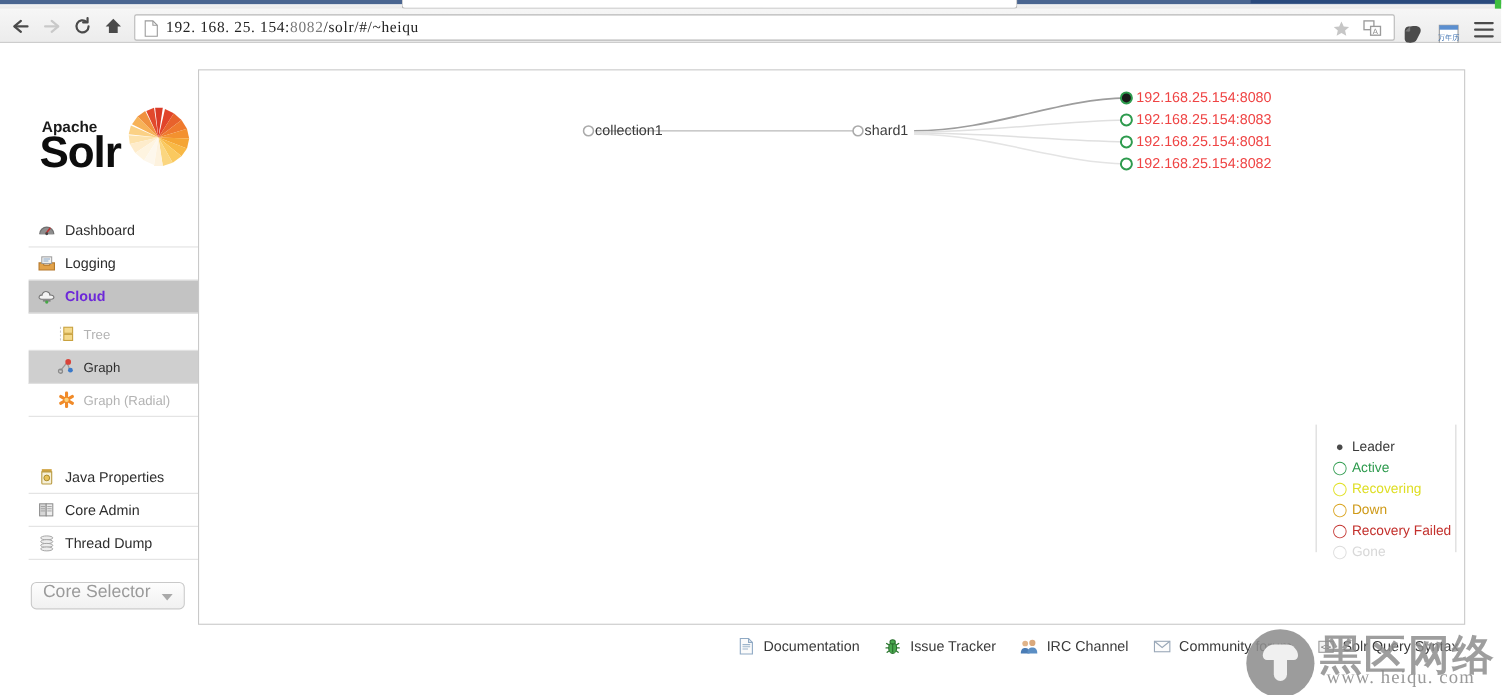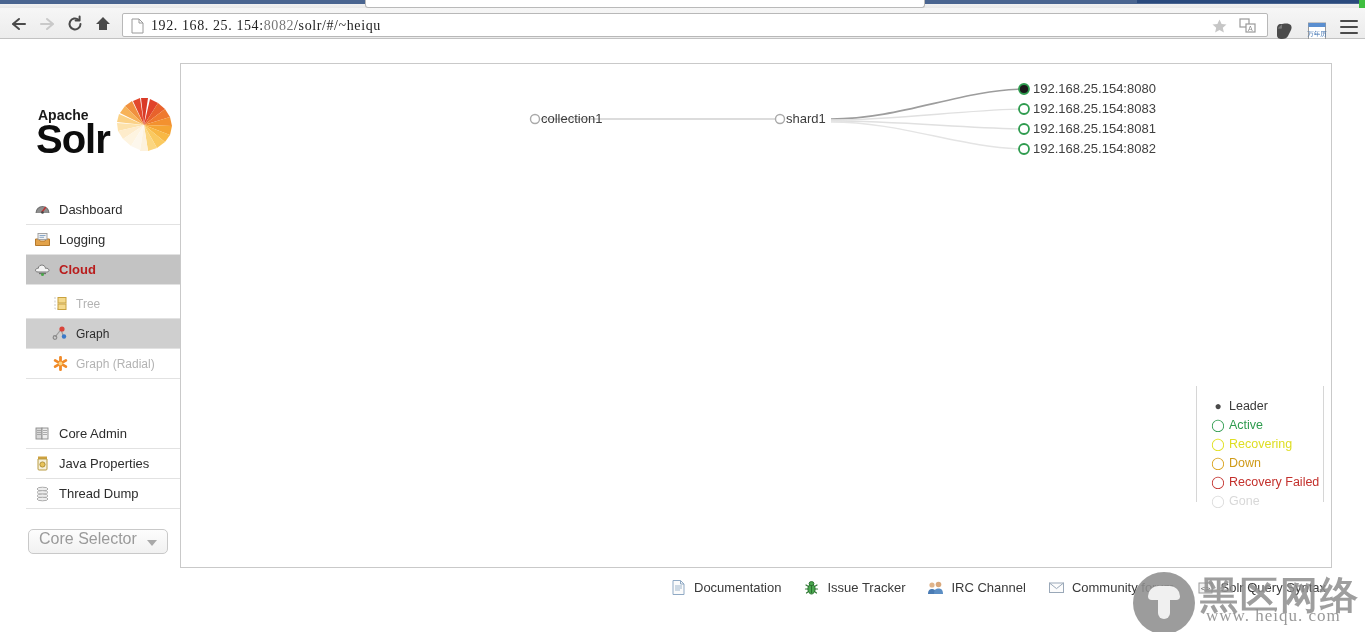--- a/index.html
+++ b/index.html
@@ -101,21 +101,21 @@
   .nav { position: absolute; left: 26px; top: 156px; width: 154px; }
   .nav-item {
     position: relative; height: 30px; border-bottom: 1px solid #e2e2e2;
     display: flex; align-items: center; padding-left: 8px; box-sizing: border-box;
   }
   .nav-item .label {
     font-size: 13px; color: #2d2d2d; margin-left: 8px;
     font-family: "Liberation Sans", sans-serif;
   }
   .nav-item.active { background: #c3c3c3; }
-  .nav-item.active .label { font-weight: bold; color: #b91c1c; }
+  .nav-item.active .label { font-weight: bold; color: #6d28d9; }
   .nav-ico { width: 17px; height: 17px; display: inline-block; position: relative; }
 
   .subnav { position: absolute; left: 26px; top: 250px; width: 154px; }
   .sub-item {
     position: relative; height: 30px; border-bottom: 1px solid #e2e2e2;
     display: flex; align-items: center; padding-left: 26px; box-sizing: border-box;
   }
   .sub-item .label { font-size: 12px; color: #b3b3b3; margin-left: 7px; }
   .sub-item.sel { background: #cfcfcf; }
   .sub-item.sel .label { color: #2d2d2d; }
@@ -142,21 +142,21 @@
     position: absolute; left: 180px; top: 24px; width: 1152px; height: 505px;
     border: 1px solid #c9c9c9; background: #ffffff; box-sizing: border-box;
   }
   .graph-svg { position: absolute; left: 0; top: 0; }
 
   .node-label {
     position: absolute; font-size: 13px; white-space: nowrap;
     font-family: "Liberation Sans", sans-serif;
   }
   .node-label.gray { color: #3c3c3c; }
-  .node-label.green { color: #404040; }
+  .node-label.green { color: #ef4444; }
 
   
   .legend {
     position: absolute; left: 1015px; top: 322px; width: 128px; height: 116px;
     border-left: 1px solid #d6d6d6; border-right: 1px solid #d6d6d6;
     box-sizing: border-box; padding: 10px 0 0 14px;
   }
   .legend-row { height: 19px; display: flex; align-items: center; font-size: 12.5px; }
   .legend-row .lmark { width: 14px; display: inline-block; text-align: center; font-size: 12px; }
   .legend-row .ltxt { margin-left: 4px; }
@@ -388,37 +388,37 @@
         <span class="label">Graph (Radial)</span>
       </div>
 
     </div>
 
     <div class="nav2">
 
       <div class="nav-item">
         <span class="nav-ico">
           <svg width="17" height="17" viewBox="0 0 17 17">
+            <rect x="4" y="1.5" width="9" height="2.5" fill="#cfa23f"></rect>
+            <path d="M4 4 H13 V14 A1 1 0 0 1 12 15 H5 A1 1 0 0 1 4 14 Z" fill="#f6f0d8" stroke="#b99b42" stroke-width="1"></path>
+            <circle cx="8.5" cy="9.5" r="2.6" fill="#e8c35a" stroke="#a98a2e" stroke-width=".9"></circle>
+          </svg>
+        </span>
+        <span class="label">Java Properties</span>
+      </div>
+
+      <div class="nav-item">
+        <span class="nav-ico">
+          <svg width="17" height="17" viewBox="0 0 17 17">
             <rect x="2" y="3" width="6" height="11" fill="#d7d7d7" stroke="#8a8a8a" stroke-width=".9"></rect>
             <rect x="8" y="3" width="6" height="11" fill="#ededed" stroke="#8a8a8a" stroke-width=".9"></rect>
             <path d="M3 5.5 H7 M3 7.5 H7 M3 9.5 H7 M9 5.5 H13 M9 7.5 H13 M9 9.5 H13" stroke="#9a9a9a" stroke-width=".8"></path>
           </svg>
         </span>
         <span class="label">Core Admin</span>
-      </div>
-
-      <div class="nav-item">
-        <span class="nav-ico">
-          <svg width="17" height="17" viewBox="0 0 17 17">
-            <rect x="4" y="1.5" width="9" height="2.5" fill="#cfa23f"></rect>
-            <path d="M4 4 H13 V14 A1 1 0 0 1 12 15 H5 A1 1 0 0 1 4 14 Z" fill="#f6f0d8" stroke="#b99b42" stroke-width="1"></path>
-            <circle cx="8.5" cy="9.5" r="2.6" fill="#e8c35a" stroke="#a98a2e" stroke-width=".9"></circle>
-          </svg>
-        </span>
-        <span class="label">Java Properties</span>
       </div>
 
       <div class="nav-item">
         <span class="nav-ico">
           <svg width="17" height="17" viewBox="0 0 17 17">
             <g fill="#ededed" stroke="#a5a5a5" stroke-width=".9">
               <ellipse cx="8.5" cy="4" rx="5.5" ry="1.8"></ellipse>
               <ellipse cx="8.5" cy="7.4" rx="5.5" ry="1.8"></ellipse>
               <ellipse cx="8.5" cy="10.8" rx="5.5" ry="1.8"></ellipse>
               <ellipse cx="8.5" cy="14" rx="5.5" ry="1.8"></ellipse>

